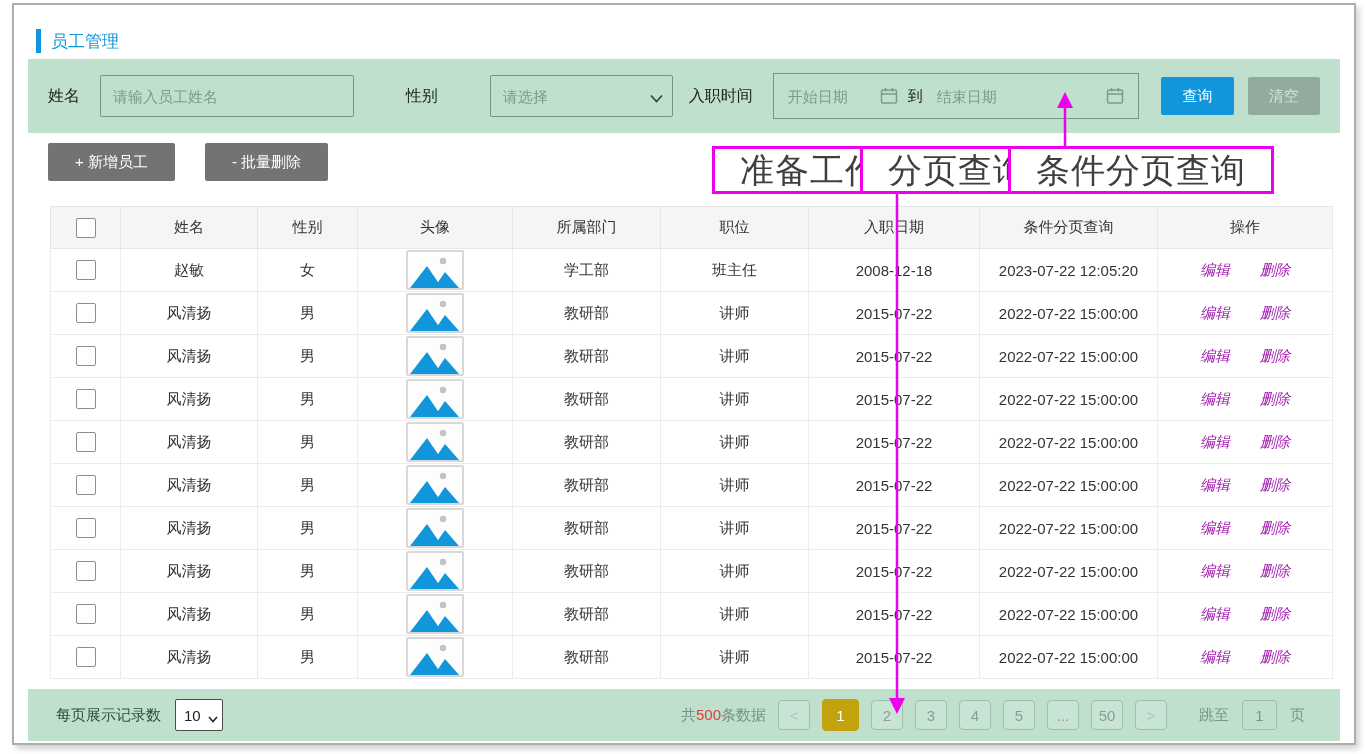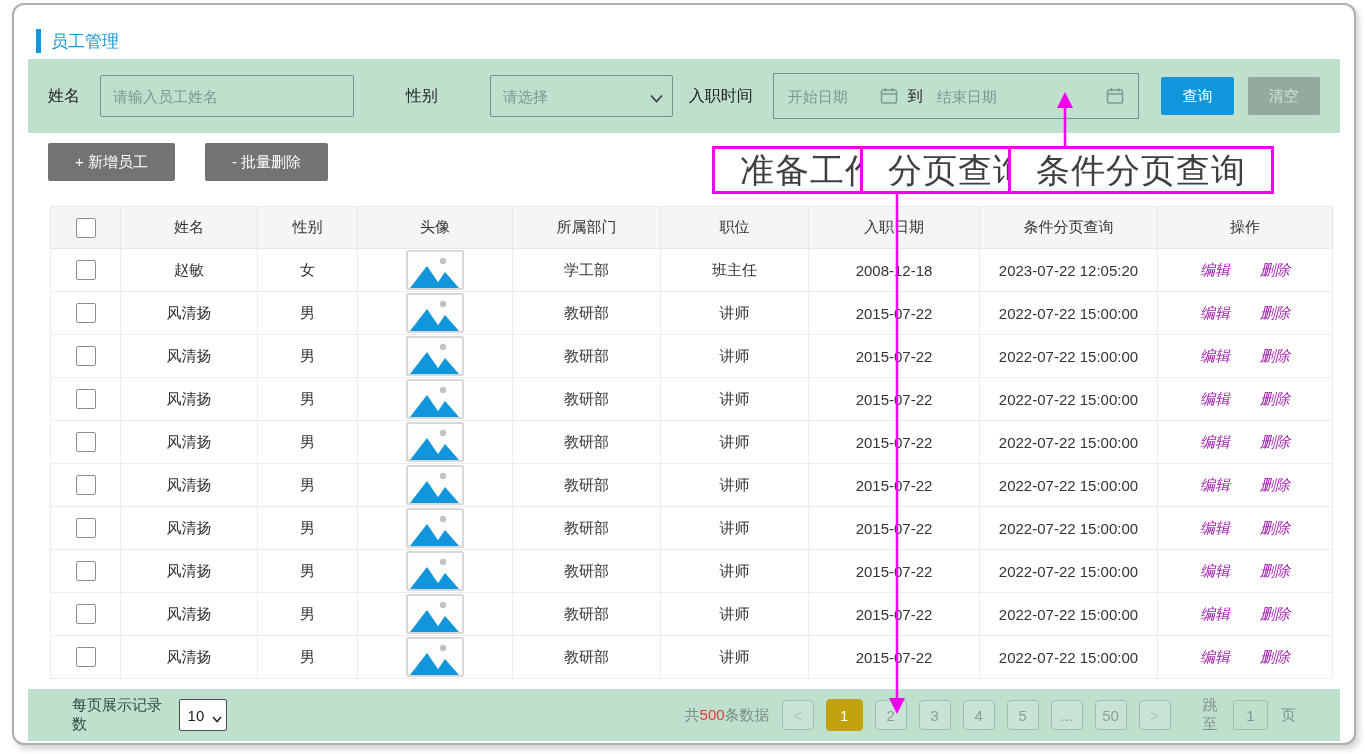--- a/index.html
+++ b/index.html
@@ -1,21 +1,21 @@
 <!DOCTYPE html>
 <html><head>
 <meta charset="utf-8">
 <style>
   * { margin:0; padding:0; box-sizing:border-box; }
   html,body { width:1365px; height:754px; background:#fff; font-family:"Liberation Sans",sans-serif; }
   body { position:relative; overflow:hidden; }
 
   .frame {
     position:absolute; left:12px; top:3px; width:1344px; height:742px;
-    background:#fff; border:2px solid #aeaeae; border-radius:12px;
+    background:#fff; border:2px solid #aeaeae; border-radius:0;
     box-shadow:3px 4px 6px rgba(0,0,0,.18); overflow:hidden;
   }
 
   
   .page-header { position:relative; height:54px; }
   .title-wrap { position:absolute; left:22px; top:24px; display:flex; align-items:center; gap:10px; }
   .title-bar { width:5px; height:24px; background:#1296db; }
   .page-title { color:#1296db; font-size:17px; }
 
   
@@ -68,21 +68,21 @@
   .avatar-box {
     display:inline-flex; width:58px; height:40px; border:2px solid #d8d8d8;
     background:#fdfdfd; align-items:flex-end; justify-content:center; border-radius:2px; overflow:hidden;
   }
   .action-link { color:#a21caf; text-decoration:none; cursor:pointer;font-style:italic; }
   .action-link + .action-link { margin-left:26px; }
 
   
   .footer-bar {
     margin:10px 14px 0; height:52px; background:#bfe0cd;
-    display:flex; align-items:center; padding:0 44px; font-size:15px;
+    display:flex; align-items:center; padding:0 28px; font-size:15px;
   }
   .psize-label { color:#2e4c3e; }
   .psize-wrap { position:relative; margin-left:14px; }
   .psize-select {
     appearance:none; -webkit-appearance:none; width:48px; height:32px; background:#fff;
     border:1px solid #4c4c4c; border-radius:2px; font-size:15px; color:#222; padding:0 16px 0 8px; cursor:pointer;
   }
   .psize-chevron { position:absolute; right:5px; top:10px; pointer-events:none; }
   .total { margin-left:458px; color:#779183; white-space:nowrap; }
   .total-count { color:#e03c3c; }

